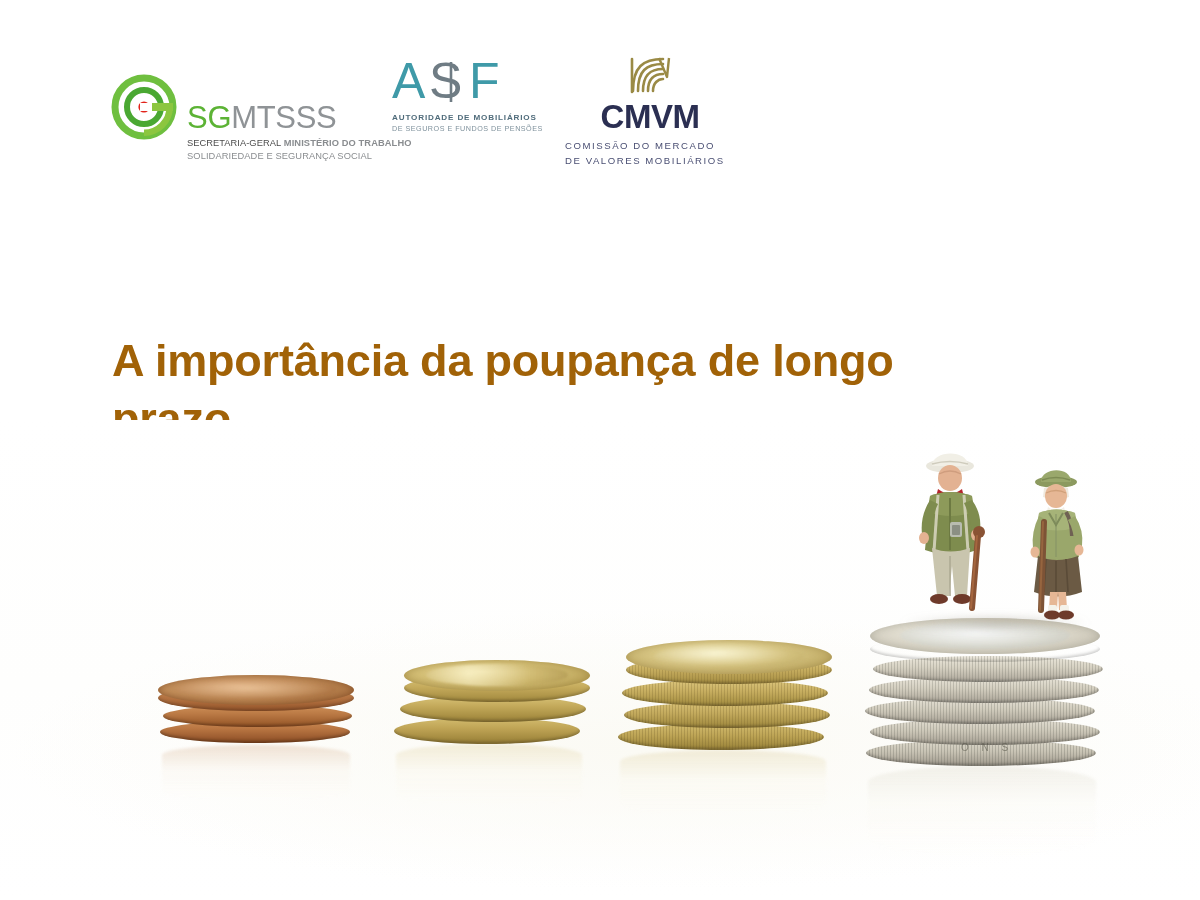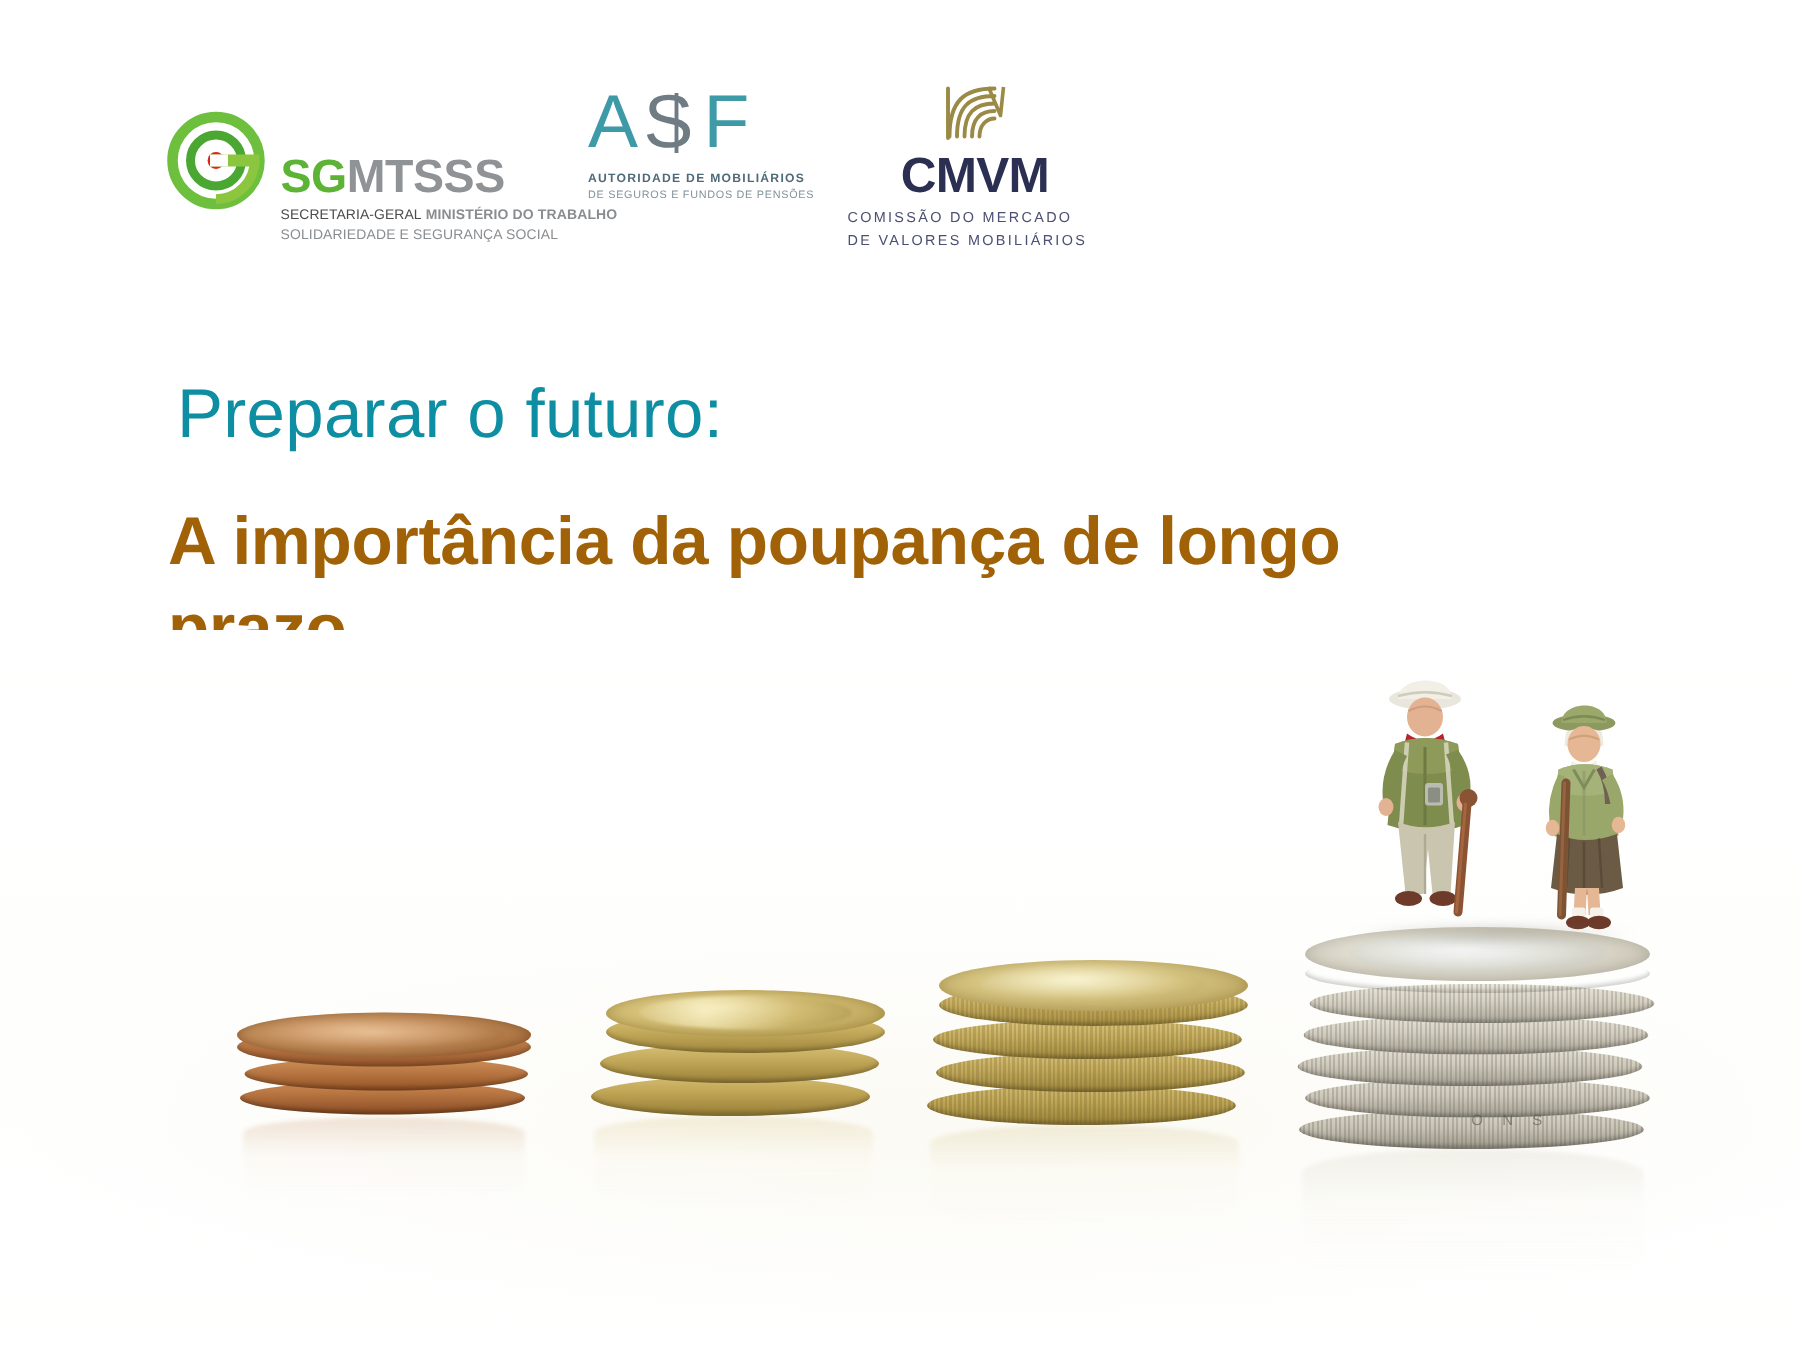--- a/index.html
+++ b/index.html
@@ -35,21 +35,21 @@
   .logo-sgmtsss {
     display: flex;
     align-items: center;
     gap: 9px;
     width: 250px;
   }
   .sg-mark { width: 68px; height: 68px; flex: 0 0 68px; }
   .sg-text { padding-top: 2px; }
   .sg-word {
     font-size: 31px;
-    font-weight: bold;
+    font-weight: normal;
     letter-spacing: -0.3px;
     line-height: 1;
     white-space: nowrap;
     margin-top: 48px;
   }
   .sg-word .sg-green { color: #5cb335; }
   .sg-word .sg-grey  { color: #8f9396; }
   .sg-sub1 {
     margin-top: 5px;
     font-size: 9.3px;
@@ -237,21 +237,20 @@
           <path d="M30 3 L38 22 L40 3" stroke="#9a8a45" stroke-width="2.4" fill="none" stroke-linejoin="round"></path>
         </svg>
         <div class="cmvm-word">CMVM</div>
       </div>
       <div class="cmvm-sub">COMISSÃO DO MERCADO</div>
       <div class="cmvm-sub" style="margin-top:1px">DE VALORES MOBILIÁRIOS</div>
     </div>
 
   </div>
 
-  <div class="kicker">Preparar o futuro:</div>
   <div class="headline">A importância da poupança de longo prazo</div>
 
   <div class="scene">
     <div class="scene-bg"></div>
 
     <div class="stack" style="left:158px; top:255px; width:200px; height:90px;">
 
       <div class="coin" style="left:2px; top:46px; width:190px; height:22px;
                   background:linear-gradient(180deg,#c98a54 0%,#b97642 35%,#9c5c30 75%,#86481f 100%);
                   box-shadow:inset 0 -2px 3px rgba(0,0,0,.25);"></div>
@@ -349,21 +348,21 @@
 
       <div class="coin top" style="left:8px; top:2px; width:230px; height:36px;
                   background:radial-gradient(ellipse at 45% 40%, #f6f3e9 0%, #e3dfd2 38%, #cfcabb 72%, #b5b0a2 100%);
                   box-shadow:inset 0 0 10px rgba(130,128,115,.38);"></div>
       <div class="coin top" style="left:38px; top:6px; width:170px; height:27px;
                   background:radial-gradient(ellipse at 45% 40%, rgba(245,248,252,.70) 0%, rgba(205,212,210,.35) 60%, rgba(175,180,175,.35) 100%);
                   filter:blur(1.1px);"></div>
 
       <div style="position:absolute; left:40px; top:126px; width:170px; text-align:center;
                   font-family:'Liberation Sans',sans-serif; font-size:10px; letter-spacing:5px;
-                  color:rgba(85,82,70,.58);padding-left:20px;">O N S</div>
+                  color:rgba(85,82,70,.58);">O N S</div>
       <div class="reflection" style="left:6px; top:150px; width:228px; height:90px;
                   background:linear-gradient(180deg, rgba(212,208,192,.45) 0%, rgba(244,241,230,.22) 40%, rgba(255,255,255,0) 100%);"></div>
     </div>
 
     <div class="figure" style="left:892px; top:20px; width:120px; height:190px;">
       <svg viewBox="0 0 120 190" width="120" height="190">
 
         <ellipse cx="58" cy="26" rx="24" ry="7" fill="#e9e7dd"></ellipse>
         <path d="M40 26 C40 10, 76 9, 76 26 Z" fill="#f1efe6"></path>
         <path d="M40 24 q18 -5 36 0" stroke="#cfccbd" stroke-width="1.6" fill="none"></path>

